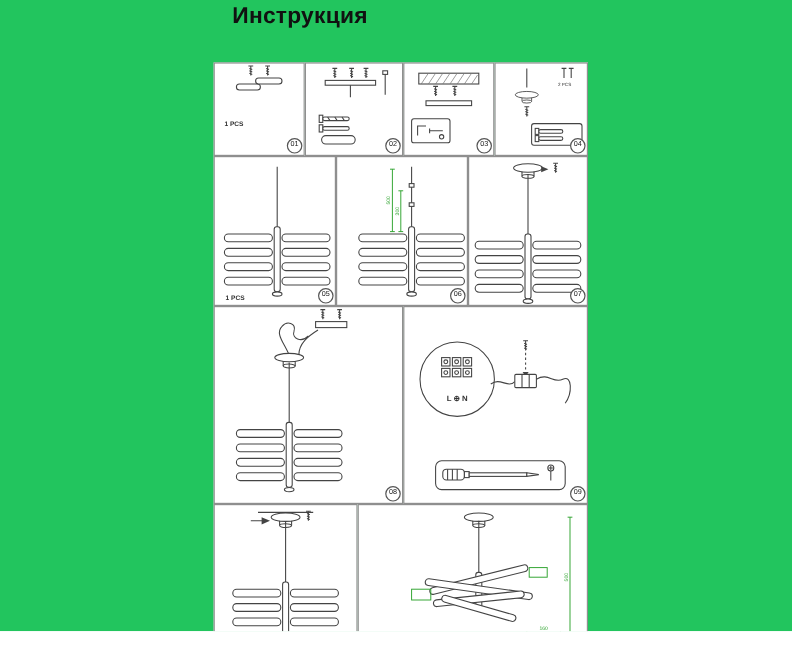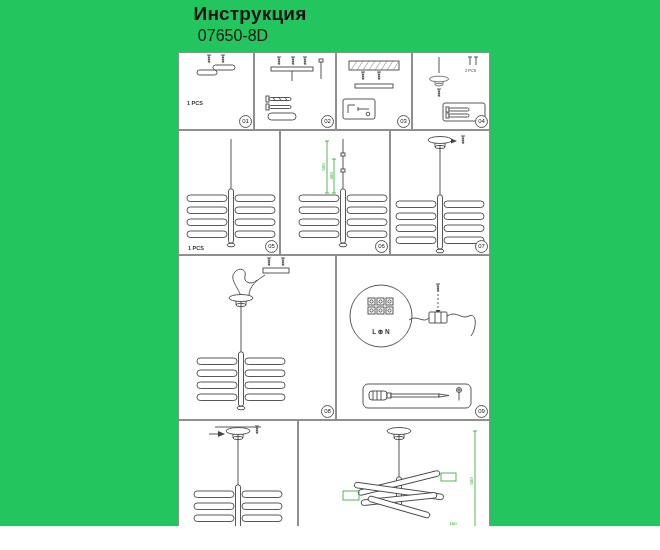--- a/index.html
+++ b/index.html
@@ -46,21 +46,20 @@
       </g>
       <g id="screwv">
         <line class="ink" x1="-2" y1="0" x2="2" y2="0"></line>
         <line class="ink" x1="0" y1="0" x2="0" y2="8"></line>
         <path class="ink" d="M-1.2,2 L1.2,3 M-1.2,4 L1.2,5 M-1.2,6 L1.2,7"></path>
       </g>
     </defs>
   </svg>
 
   <div class="title">Инструкция</div>
-  <div class="model">07650-8D</div>
 
   <div class="panel" style="left:178px;top:52px;width:76px;height:78px">
     <svg width="74" height="76" viewBox="0 0 74 76">
       <use href="#screwv" transform="translate(30,2)"></use>
       <use href="#screwv" transform="translate(44,2)"></use>
       <rect class="inkf" x="18" y="17" width="20" height="5" rx="2.5"></rect>
       <rect class="inkf" x="34" y="12" width="22" height="5" rx="2.5"></rect>
       <text x="8" y="52" font-size="5.5" font-weight="bold">1 PCS</text>
     </svg>
     <div class="step">01</div>

